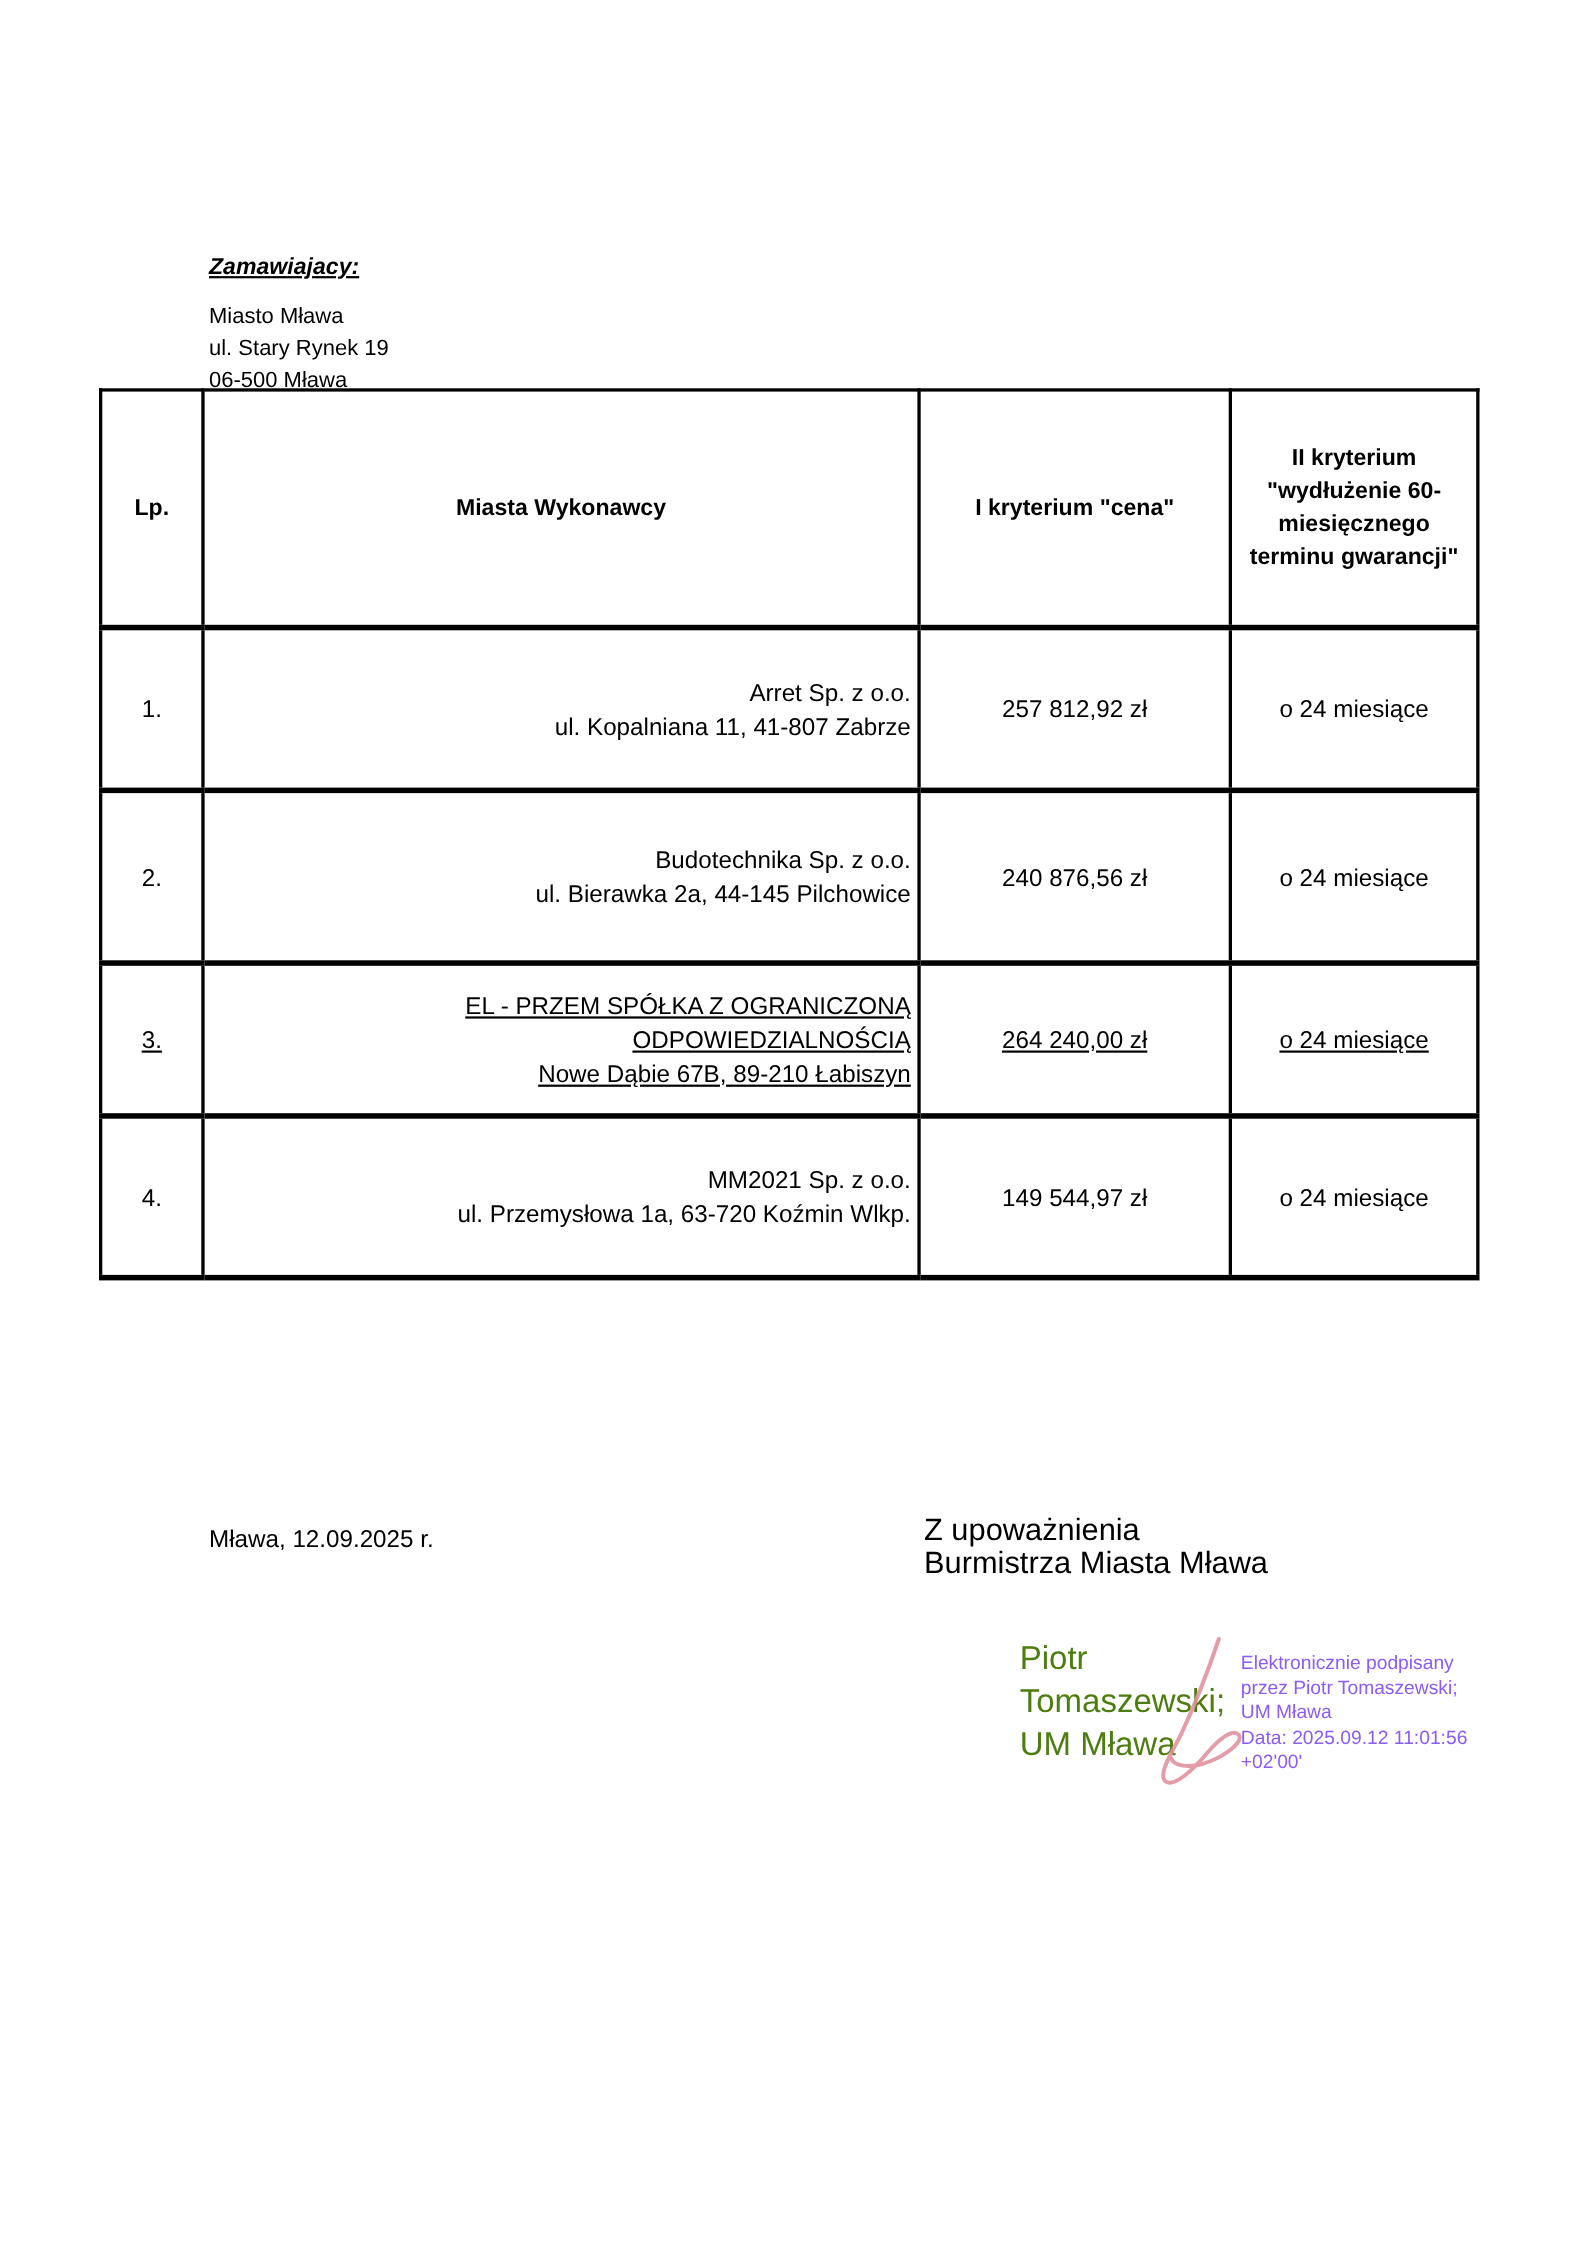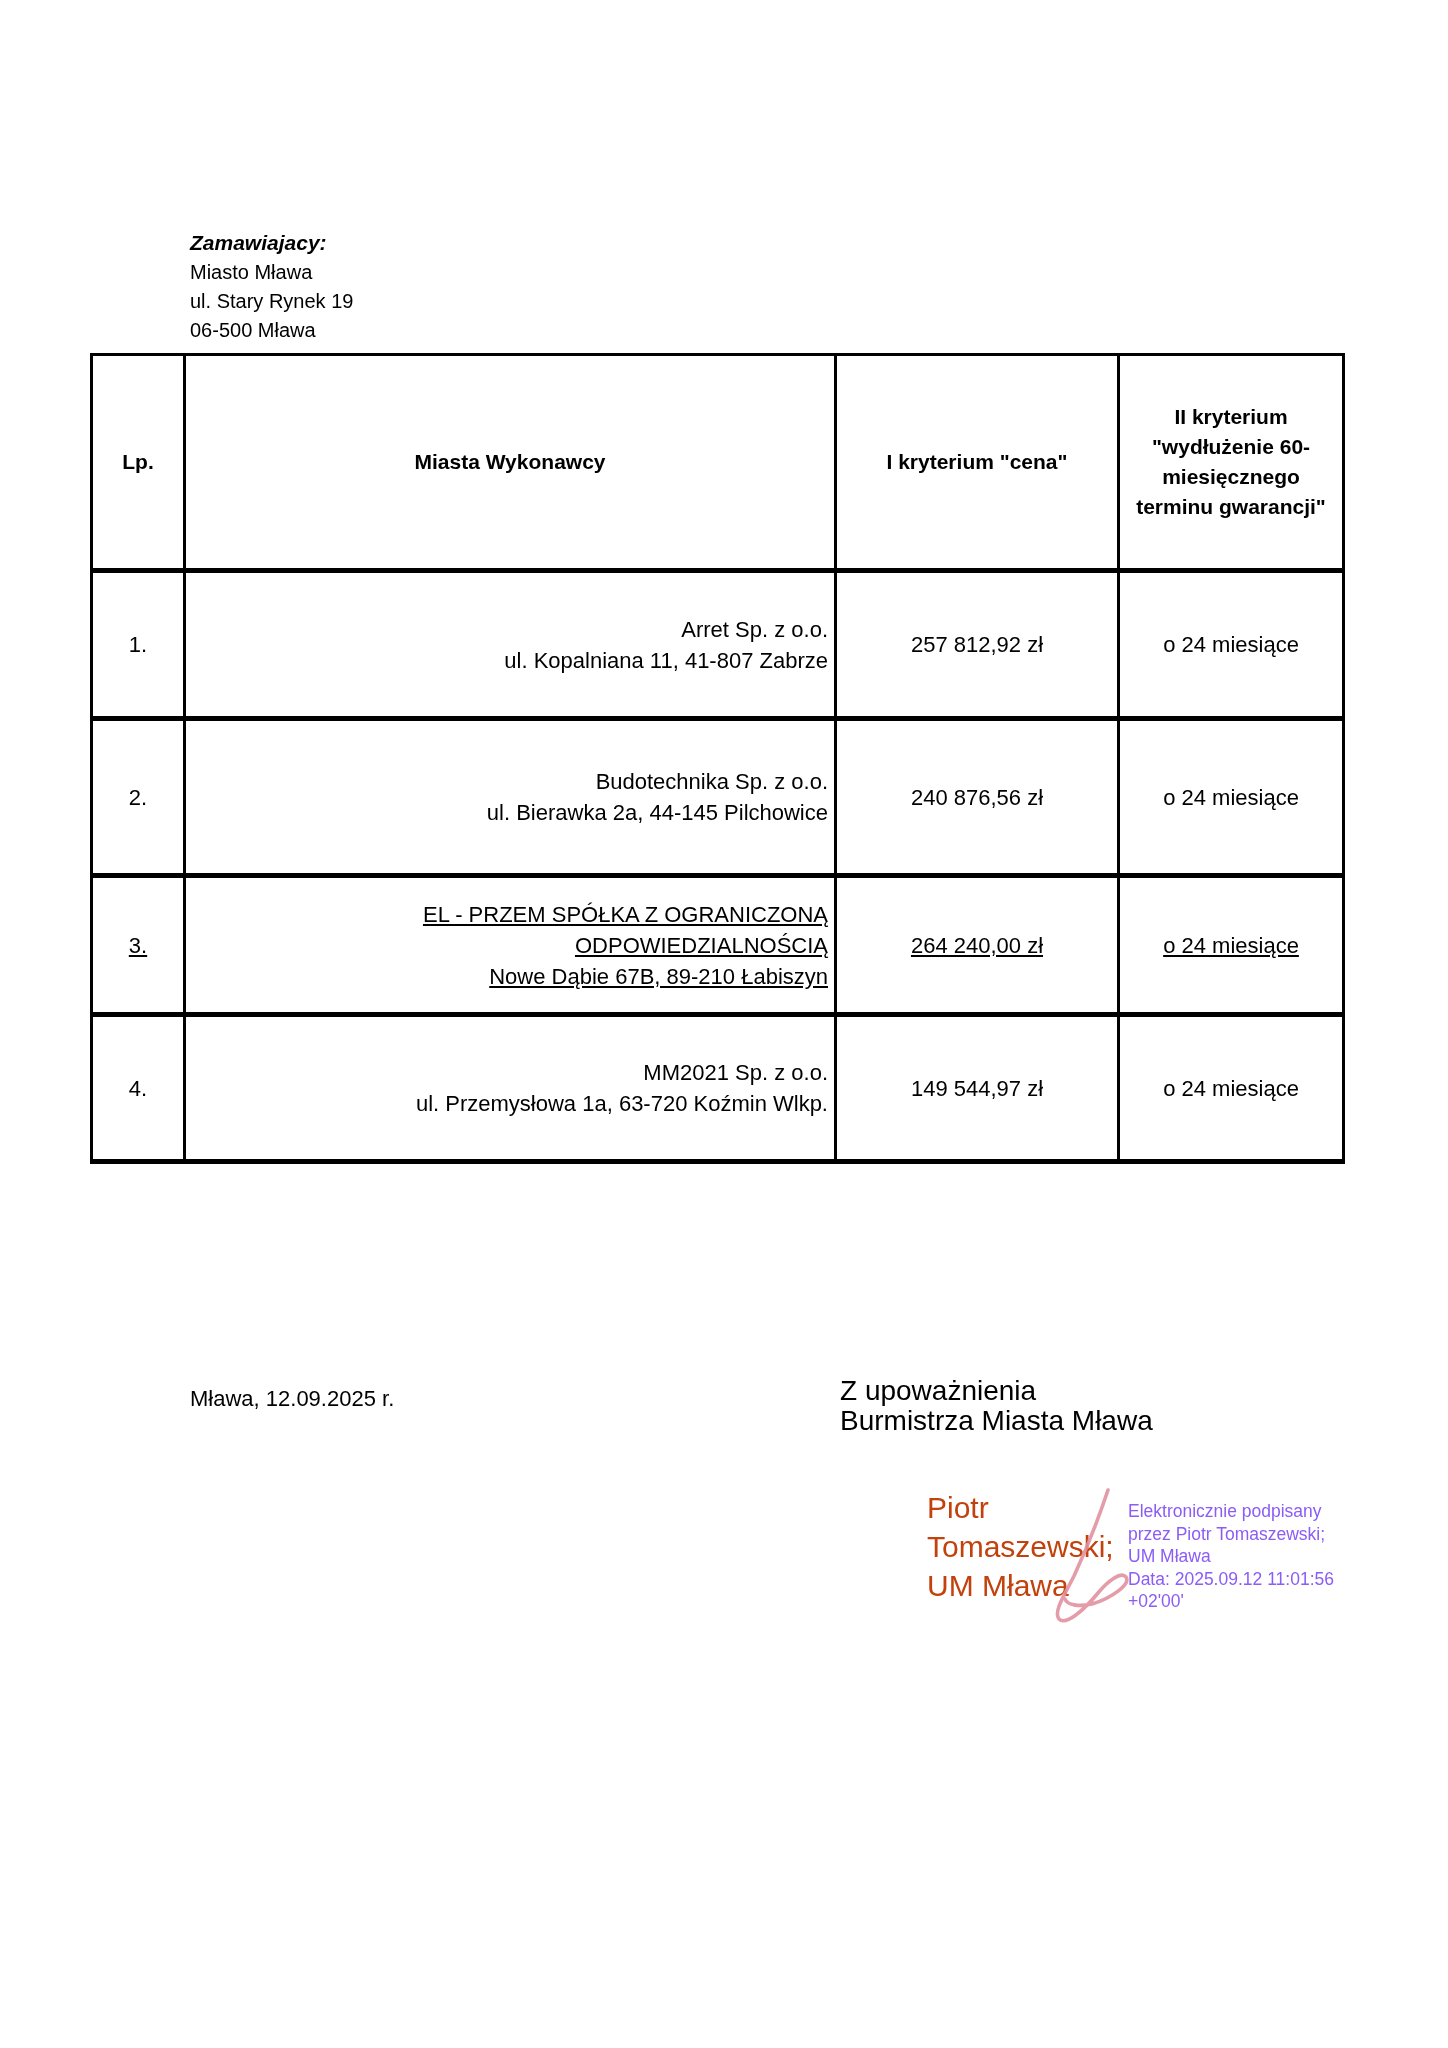--- a/index.html
+++ b/index.html
@@ -21,21 +21,22 @@
     position: absolute;
     left: 190px;
     top: 228px;
     font-size: 20px;
     line-height: 29px;
   }
   .ordering .label {
     font-size: 21px;
     font-weight: bold;
     font-style: italic;
-    margin-bottom: 1px;
+    text-decoration: underline;
+    margin-bottom: 17px;
   }
 
   
   table.offers {
     position: absolute;
     left: 90px;
     top: 353px;
     width: 1252px;
     border-collapse: collapse;
     table-layout: fixed;
@@ -99,21 +100,21 @@
   }
 
   
   .signer-big {
     position: absolute;
     left: 927px;
     top: 1488px;
     font-size: 30px;
     line-height: 39px;
     white-space: pre-line;
-    color: #c2410c;
+    color: #4d7c0f;
   }
   .flourish {
     position: absolute;
     left: 1048px;
     top: 1486px;
     width: 84px;
     height: 140px;
   }
   .signer-details {
     position: absolute;

